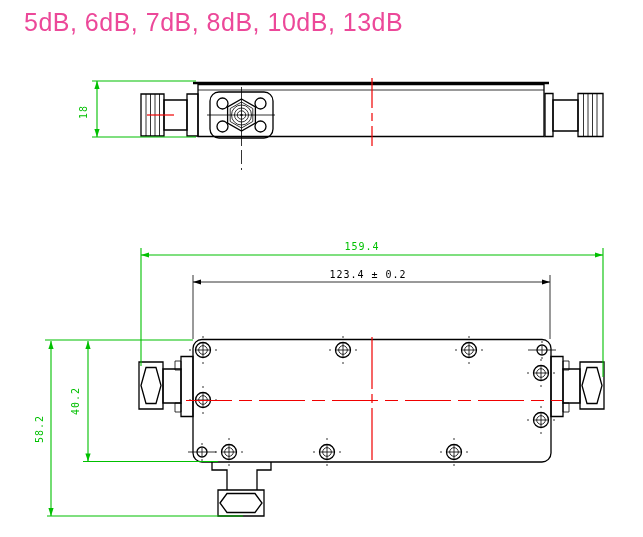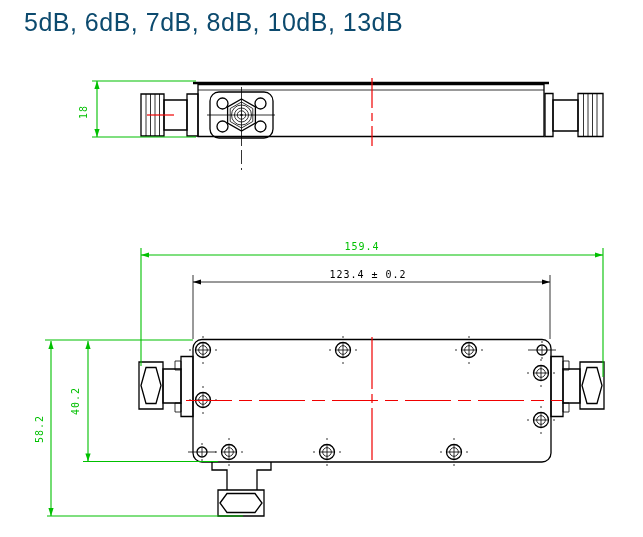--- a/index.html
+++ b/index.html
@@ -1,18 +1,18 @@
 <!DOCTYPE html>
 <html><head>
 <meta charset="utf-8">
 <style>
   html,body{margin:0;padding:0;background:#fff;}
   .canvas{position:relative;width:643px;height:537px;background:#fff;overflow:hidden;
           font-family:"Liberation Sans", sans-serif;}
-  .title{position:absolute;left:24px;top:8px;font-size:25px;color:#0c4a6e;letter-spacing:0.5px;
+  .title{position:absolute;left:24px;top:8px;font-size:25px;color:#ec4899;letter-spacing:0.5px;
          font-family:"Liberation Sans", sans-serif;white-space:nowrap;}
   svg{position:absolute;left:0;top:0;}
   svg *{vector-effect:non-scaling-stroke;}
   .k{stroke:#000;fill:none;stroke-width:1.3;}
   .kt{stroke:#000;fill:none;stroke-width:2.6;}
   .kth{stroke:#000;fill:none;stroke-width:0.8;}
   .g{stroke:#00c000;fill:none;stroke-width:1.1;}
   .gf{fill:#00c000;stroke:none;}
   .kf{fill:#000;stroke:none;}
   .r{stroke:#f00000;fill:none;stroke-width:1.2;}

